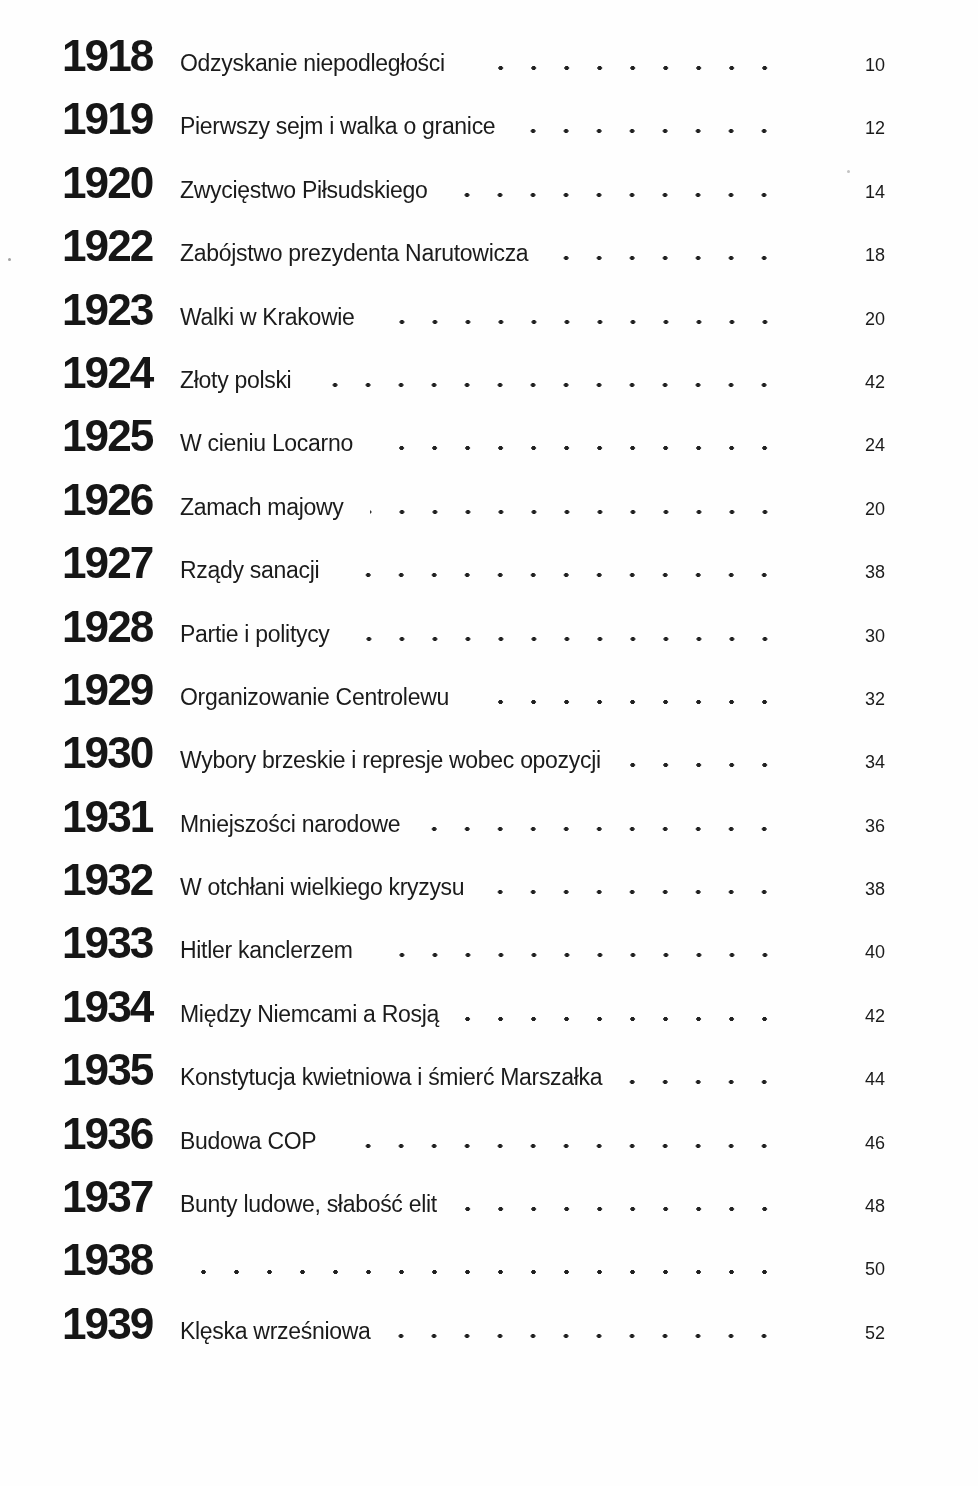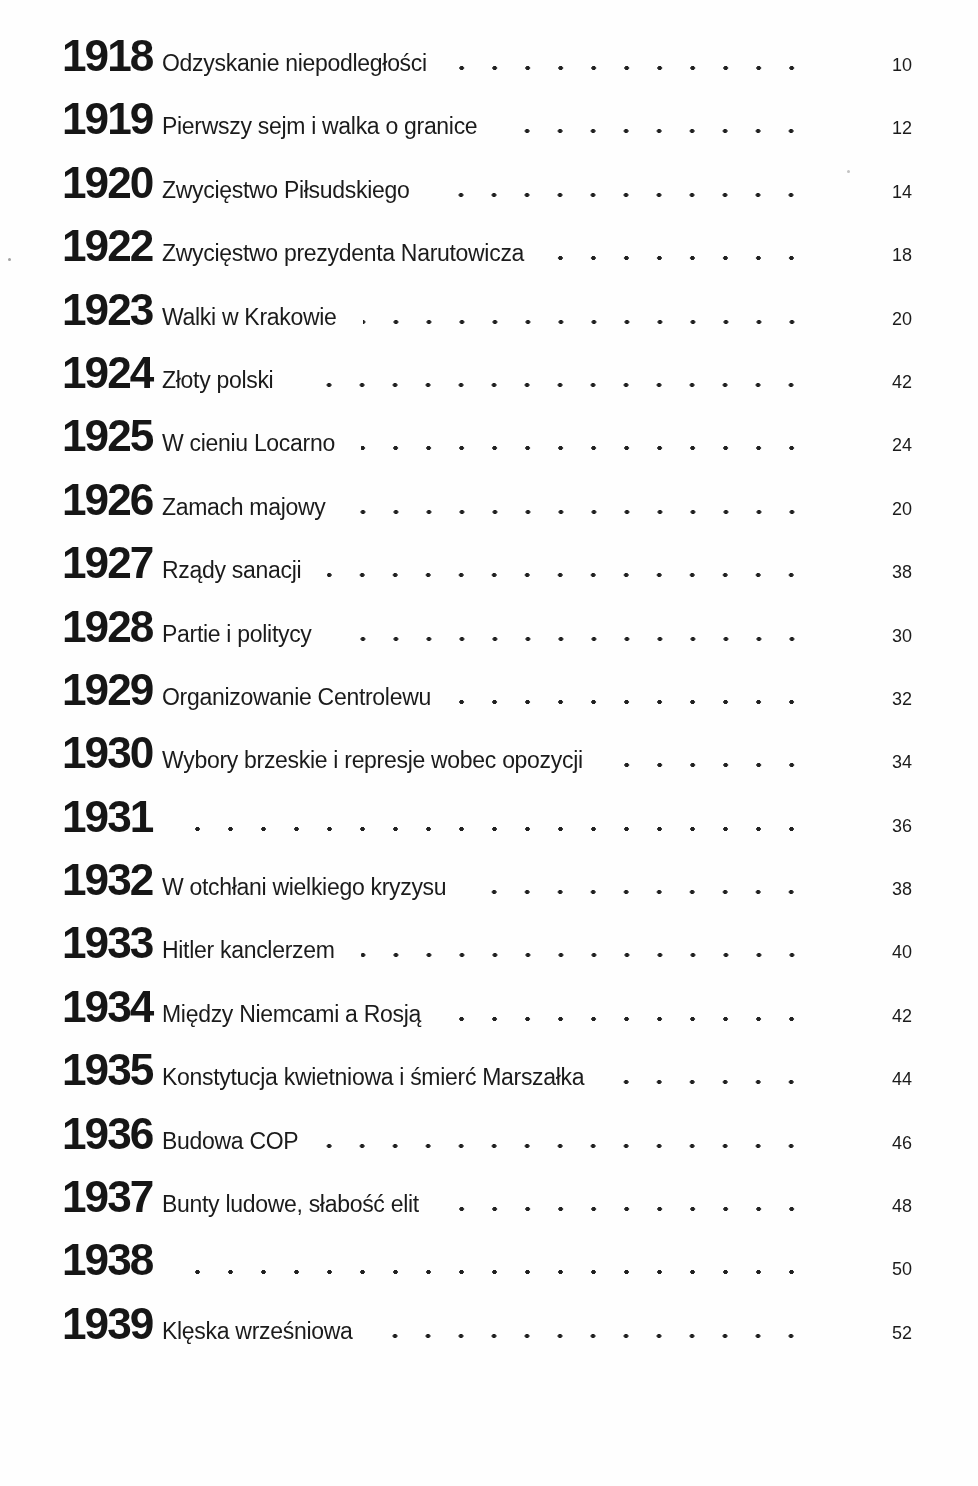--- a/index.html
+++ b/index.html
@@ -6,21 +6,21 @@
     margin: 0;
     padding: 0;
     background: #ffffff;
   }
   .page {
     position: relative;
     width: 978px;
     height: 1486px;
     background: #fefefe;
     box-sizing: border-box;
-    padding: 30px 66px 0 62px;
+    padding: 30px 93px 0 62px;
     overflow: hidden;
     font-family: "Liberation Sans", sans-serif;
     color: #111;
   }
   .toc {
     display: flex;
     flex-direction: column;
   }
   .toc-row {
     display: flex;
@@ -31,21 +31,21 @@
     flex: 0 0 100px;
     font-size: 45px;
     font-weight: 700;
     letter-spacing: -2px;
     color: #161616;
     transform: scaleX(0.98);
     transform-origin: left bottom;
     white-space: nowrap;
   }
   .title {
-    margin-left: 0;
+    margin-left: 18px;
     font-size: 23px;
     letter-spacing: -0.3px;
     color: #1b1b1b;
     white-space: nowrap;
   }
   .dots {
     flex: 1 1 auto;
     margin-left: 26px;
     margin-right: 58px;
     font-size: 23px;
@@ -91,21 +91,21 @@
       <span class="pagenum">12</span>
     </div>
       <div class="toc-row">
       <span class="year">1920</span>
       <span class="title">Zwycięstwo Piłsudskiego</span>
       <span class="dots">&nbsp;</span>
       <span class="pagenum">14</span>
     </div>
       <div class="toc-row">
       <span class="year">1922</span>
-      <span class="title">Zwycięstwo prezydenta Narutowicza</span>
+      <span class="title">Zabójstwo prezydenta Narutowicza</span>
       <span class="dots">&nbsp;</span>
       <span class="pagenum">18</span>
     </div>
       <div class="toc-row">
       <span class="year">1923</span>
       <span class="title">Walki w Krakowie</span>
       <span class="dots">&nbsp;</span>
       <span class="pagenum">20</span>
     </div>
       <div class="toc-row">
@@ -145,20 +145,21 @@
       <span class="pagenum">32</span>
     </div>
       <div class="toc-row">
       <span class="year">1930</span>
       <span class="title">Wybory brzeskie i represje wobec opozycji</span>
       <span class="dots">&nbsp;</span>
       <span class="pagenum">34</span>
     </div>
       <div class="toc-row">
       <span class="year">1931</span>
+      <span class="title">Mniejszości narodowe</span>
       <span class="dots">&nbsp;</span>
       <span class="pagenum">36</span>
     </div>
       <div class="toc-row">
       <span class="year">1932</span>
       <span class="title">W otchłani wielkiego kryzysu</span>
       <span class="dots">&nbsp;</span>
       <span class="pagenum">38</span>
     </div>
       <div class="toc-row">

